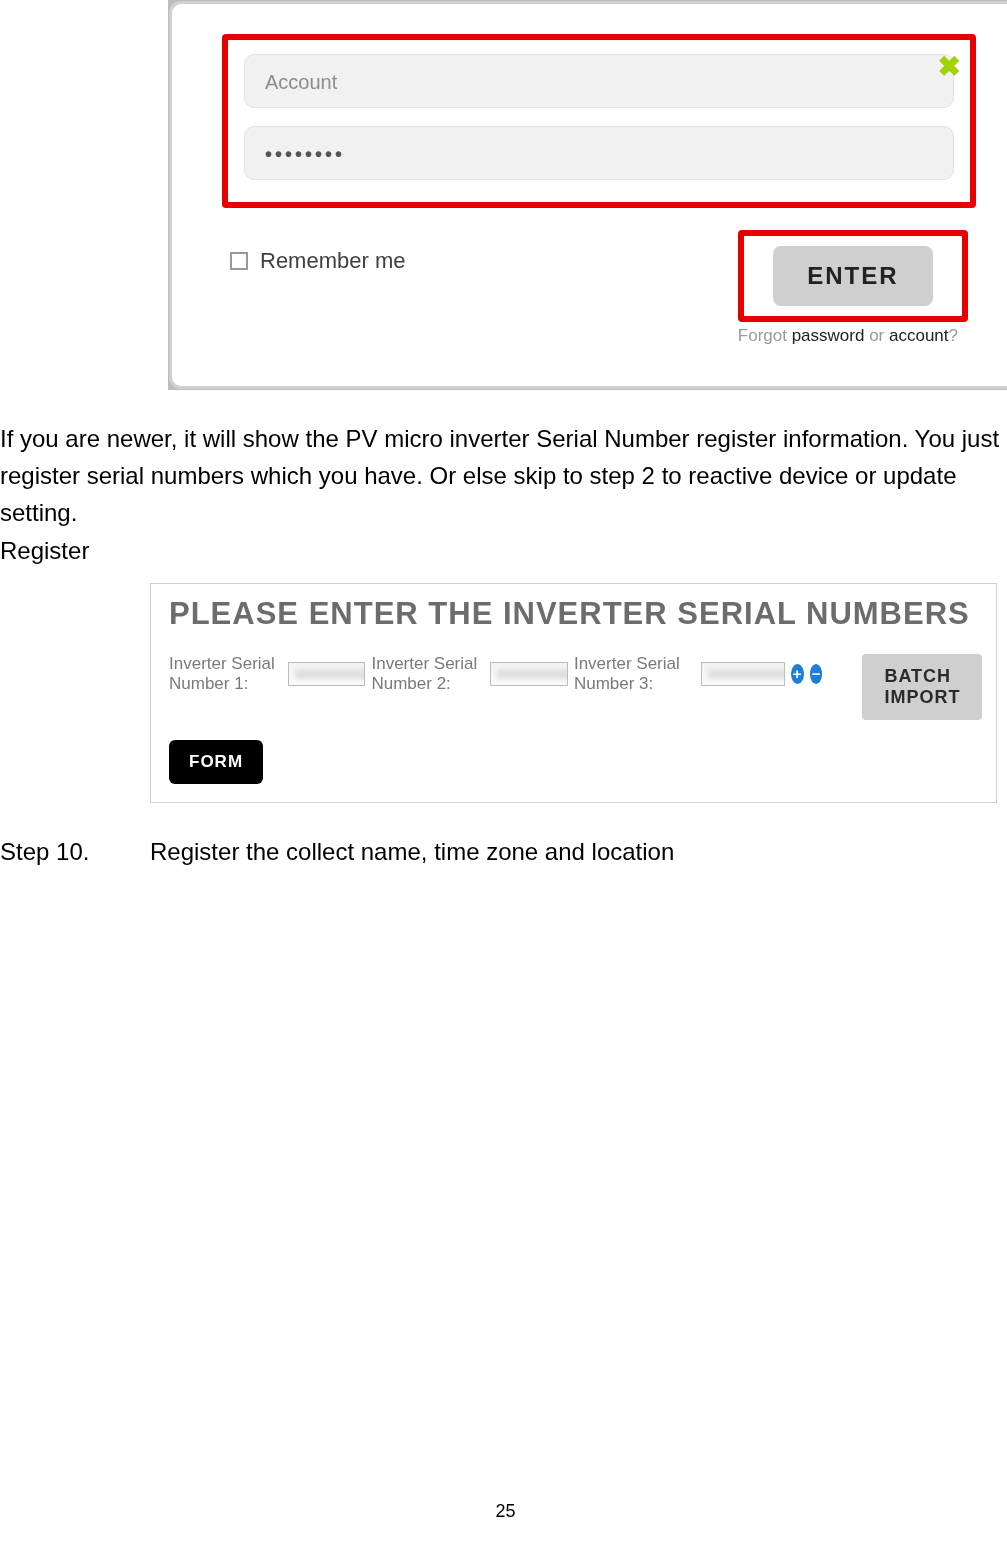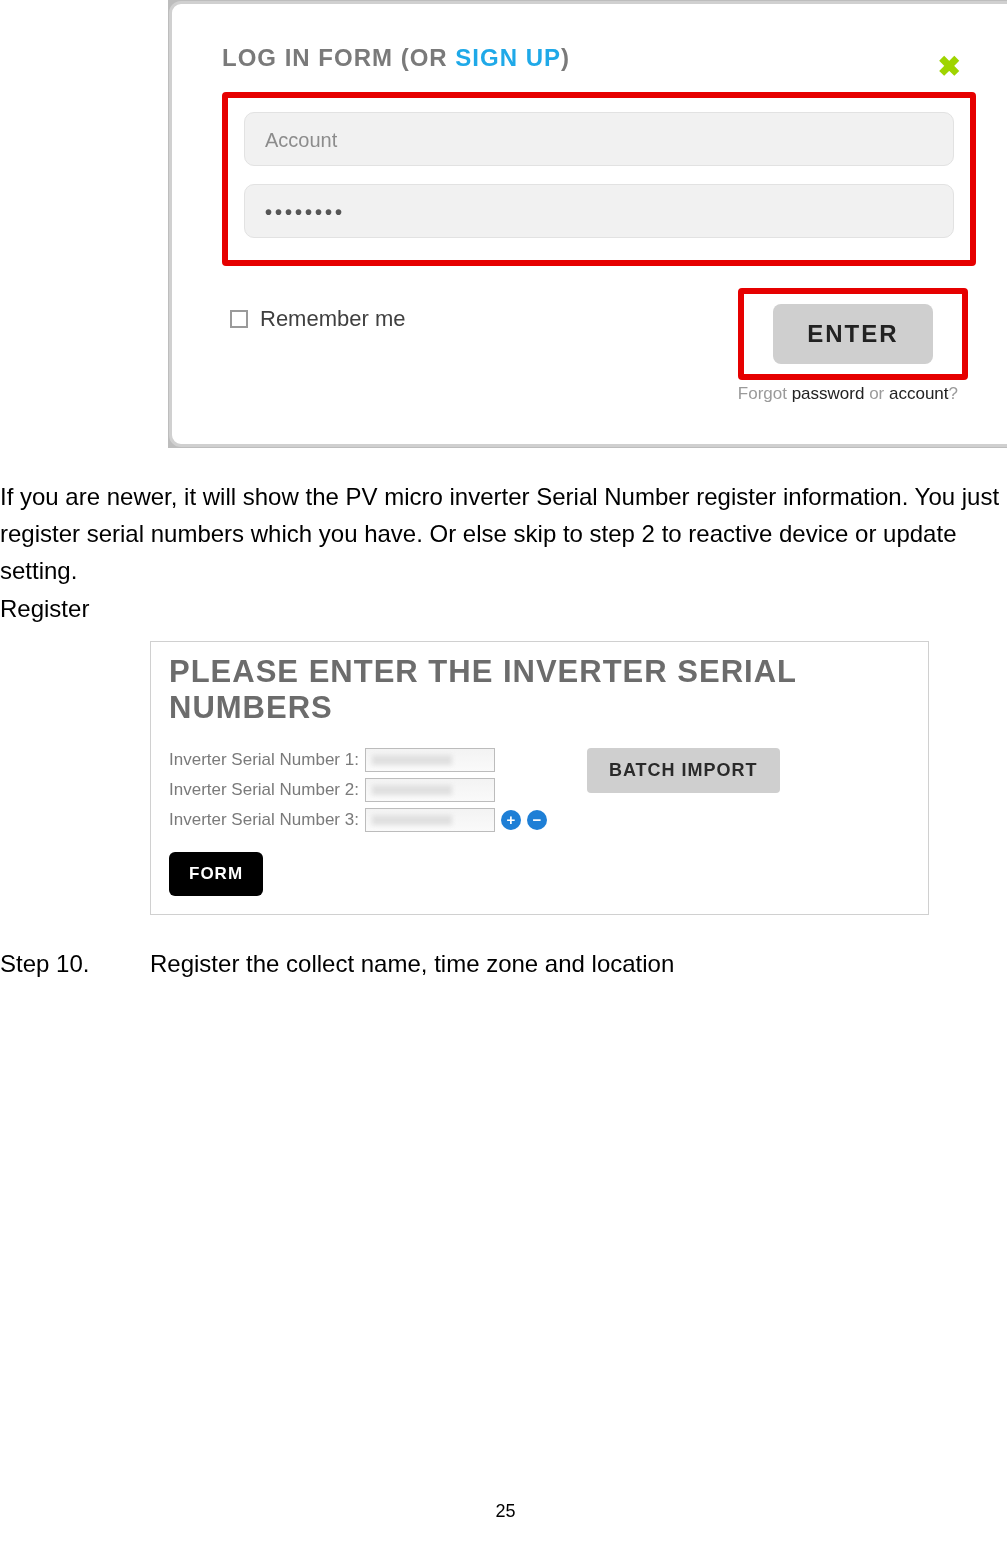--- a/index.html
+++ b/index.html
@@ -134,42 +134,42 @@
     padding-left: 0;
   }
   .step-body {
     flex: 1;
     padding-right: 6px;
   }
 
   
   .serial-wrap {
     margin: 14px 0 0 150px;
-    width: 779px;
+    width: 847px;
     border: 1px solid #d0d0d0;
     background: #fff;
     padding: 12px 24px 18px 18px;
     position: relative;
   }
   .serial-title {
     font-family: "Trebuchet MS", Arial, sans-serif;
     color: #6c6c6c;
     font-size: 31px;
     font-weight: bold;
     letter-spacing: 1px;
     margin-bottom: 22px;
   }
   .serial-rows {
     display: flex;
     gap: 40px;
     align-items: flex-start;
   }
   .serial-left {
     display: flex;
-    flex-direction: column;
+    flex-direction: row;
     gap: 6px;
   }
   .serial-row {
     display: flex;
     align-items: center;
     gap: 6px;
     font-size: 17px;
     color: #7a7a7a;
   }
   .serial-row .sinput {
@@ -229,23 +229,20 @@
     left: 4px; right: 0;
     text-align: center;
     font-size: 18px;
   }
 </style>
 </head>
 <body>
 
 <div class="login-wrap">
   <div class="login-card">
-    <div class="login-header">
-      <span>LOG IN FORM (OR </span><span class="signup">SIGN UP</span><span>)</span>
-    </div>
     <div class="close-x">✖</div>
 
     <div class="red-box">
       <div class="field">
         <span>Account</span>
       </div>
       <div class="field">
         <span class="pw-dots">••••••••</span>
       </div>
     </div>

